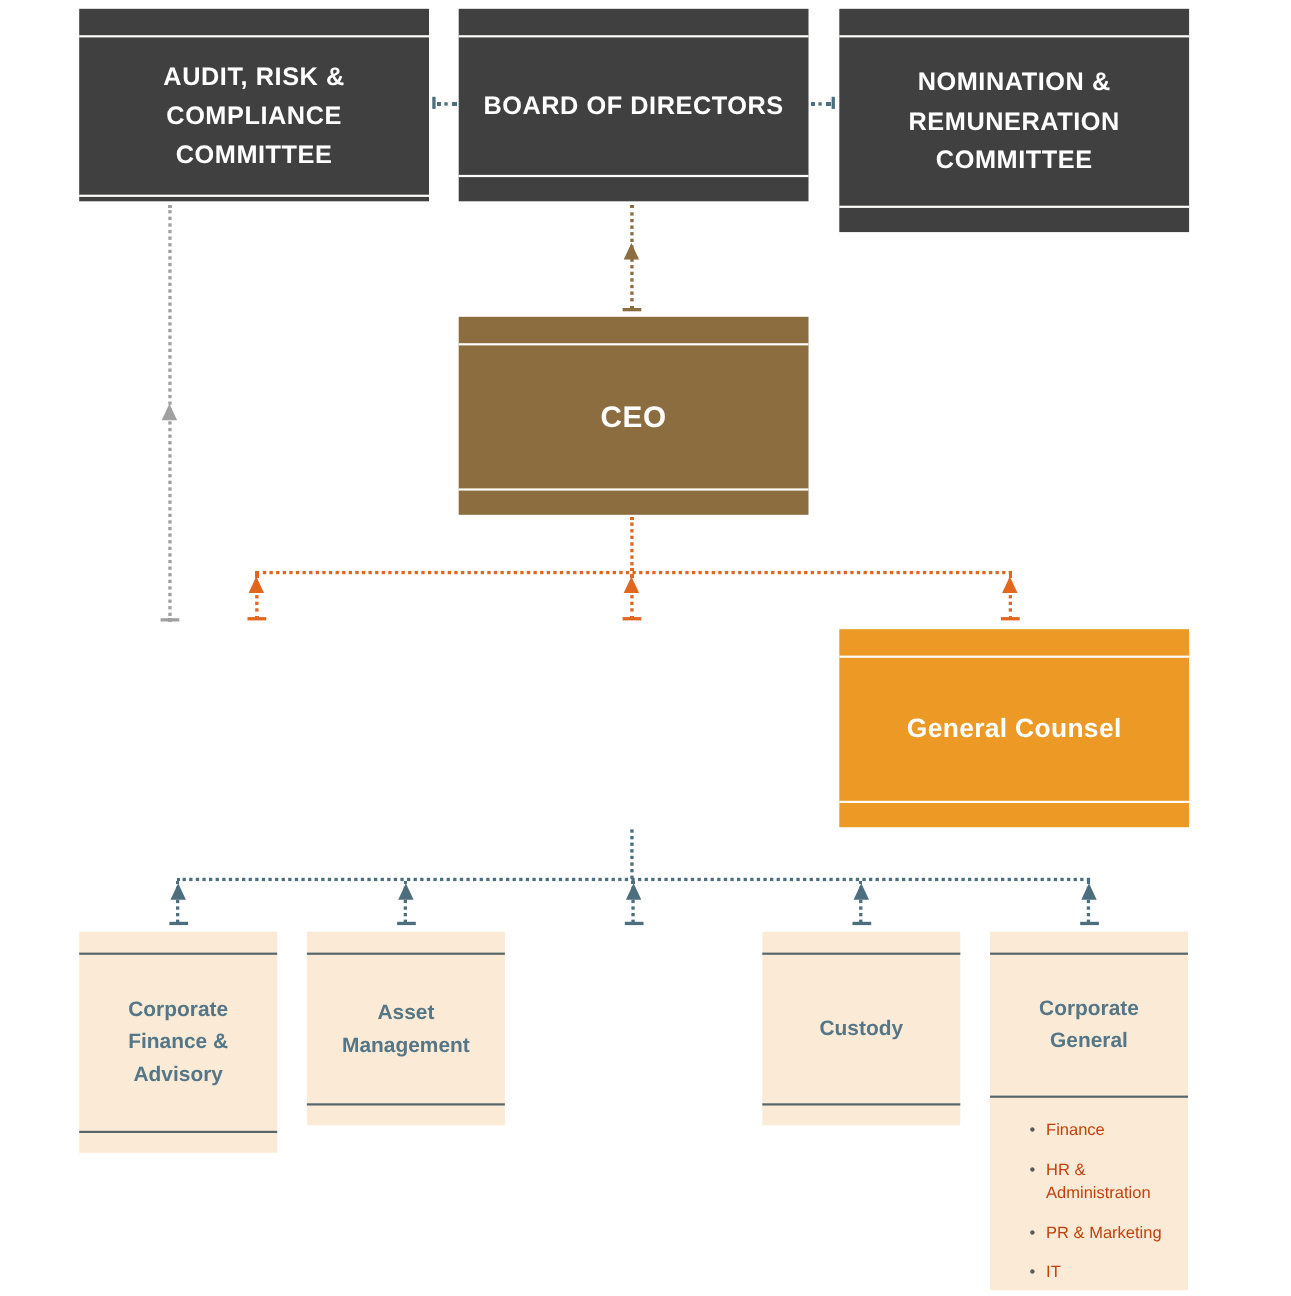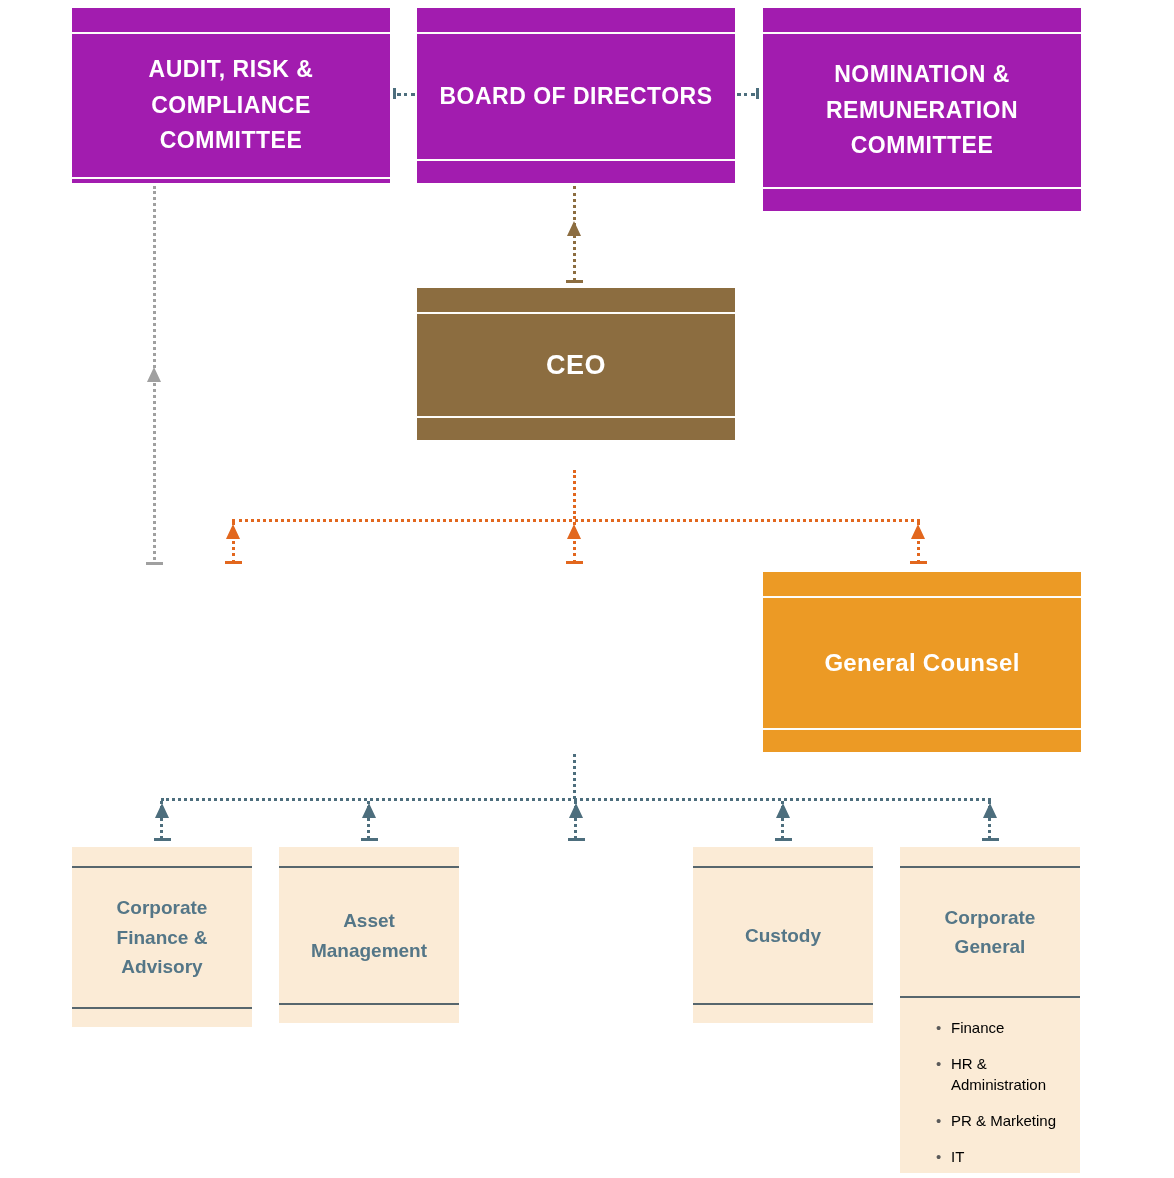--- a/index.html
+++ b/index.html
@@ -7,39 +7,39 @@
   body { font-family:"Liberation Sans", sans-serif; }
   .canvas { position:relative; width:1174px; height:1178px; background:#ffffff; overflow:hidden; }
 
   
   .node { position:absolute; display:flex; flex-direction:column; }
   .node .strip-top    { flex:0 0 26px; border-bottom:2px solid #fdfdfb; }
   .node .strip-bottom { flex:0 0 24px; border-top:2px solid #fdfdfb; }
   .node .body { flex:1; display:flex; align-items:center; justify-content:center;
                 text-align:center; padding:0 18px; }
 
-  .teal   { background:#a21caf; color:#ffffff;gap:18px; }
+  .teal   { background:#404040; color:#ffffff;gap:18px; }
   .brown  { background:#8C6D40; color:#ffffff; }
   .orange { background:#EC9A25; color:#ffffff; }
   .cream  { background:#FBEBD6; color:#547687; }
   .cream .strip-top    { flex:0 0 21px; border-bottom:2px solid #57666d; }
   .cream .strip-bottom { flex:0 0 20px; border-top:2px solid #57666d; }
 
   .lbl-top  { font-size:23px; font-weight:bold; letter-spacing:0.5px; line-height:1.55; }
   .lbl-ceo  { font-size:27px; font-weight:bold; letter-spacing:0.5px; }
   .lbl-exec { font-size:24px; font-weight:bold; letter-spacing:0.3px; }
   .lbl-dept { font-size:19px; font-weight:bold; line-height:1.55; }
 
   
   .cs-label { flex:0 0 130px; display:flex; align-items:center; justify-content:center;
               text-align:center; padding:0 16px; border-bottom:2px solid #57666d; }
   .cs-units { flex:1; padding:20px 10px 0 36px; }
   .cs-units ul { list-style:none; }
   .cs-units li { position:relative; padding-left:15px; margin-bottom:16px;
-                 font-size:15px; line-height:1.35; color:#000000; }
+                 font-size:15px; line-height:1.35; color:#c2410c; }
   .cs-units li::before { content:"•"; position:absolute; left:0; top:0; color:#5A5A5A; }
 
   
   .vline { position:absolute; width:0; }
   .hline { position:absolute; height:0; }
   .v-teal   { border-left:3px dotted #4D6E7D; }
   .h-teal   { border-top:3px dotted #4D6E7D; }
   .v-gray   { border-left:3px dotted #A0A0A0; }
   .v-brown  { border-left:3px dotted #8C6D40; }
   .v-orange { border-left:3px dotted #E2671E; }
@@ -95,21 +95,21 @@
   <div class="vtick t-teal" style="left:756px; top:88px"></div>
 
   <div class="vline v-brown" style="left:573px; top:186px; height:95px"></div>
   <div class="arrow-up a-brown" style="left:567px; top:221px"></div>
   <div class="htick t-brown" style="left:566px; top:280px"></div>
 
   <div class="vline v-gray" style="left:153px; top:186px; height:379px"></div>
   <div class="arrow-up a-gray" style="left:147px; top:367px"></div>
   <div class="htick t-gray" style="left:146px; top:562px"></div>
 
-  <div class="node brown" style="left:417px; top:288px; width:318px; height:152px">
+  <div class="node brown" style="left:417px; top:288px; width:318px; height:180px">
     <div class="strip-top"></div>
     <div class="body">
         <span class="lbl-ceo">CEO</span>
       </div>
     <div class="strip-bottom"></div>
   </div>
 
   <div class="vline v-orange" style="left:573px; top:470px; height:49px"></div>
   <div class="hline h-orange" style="left:232px; top:519px; width:688px"></div>
 
@@ -151,21 +151,21 @@
   <div class="htick t-teal" style="left:568px; top:838px"></div>
 
   <div class="vline v-teal" style="left:781px; top:801px; height:38px"></div>
   <div class="arrow-up a-teal" style="left:776px; top:803px"></div>
   <div class="htick t-teal" style="left:775px; top:838px"></div>
 
   <div class="vline v-teal" style="left:988px; top:801px; height:38px"></div>
   <div class="arrow-up a-teal" style="left:983px; top:803px"></div>
   <div class="htick t-teal" style="left:982px; top:838px"></div>
 
-  <div class="node cream" style="left:72px; top:847px; width:180px; height:180px">
+  <div class="node cream" style="left:72px; top:847px; width:180px; height:201px">
     <div class="strip-top"></div>
     <div class="body">
         <span class="lbl-dept">Corporate Finance &amp; Advisory</span>
       </div>
     <div class="strip-bottom"></div>
   </div>
 
   <div class="node cream" style="left:279px; top:847px; width:180px; height:176px">
     <div class="strip-top"></div>
     <div class="body">

